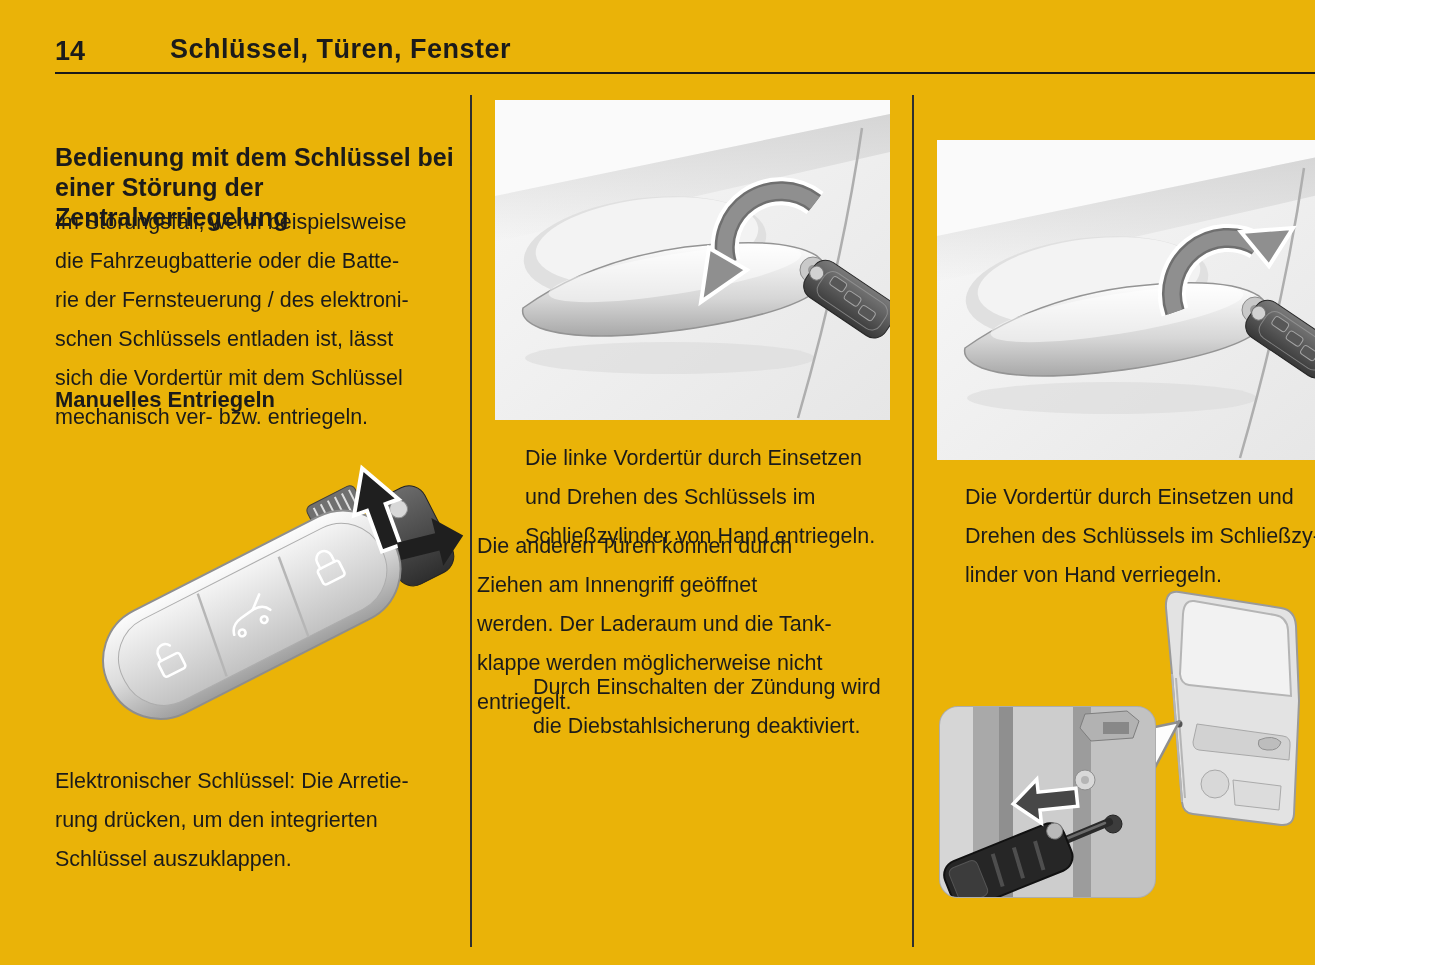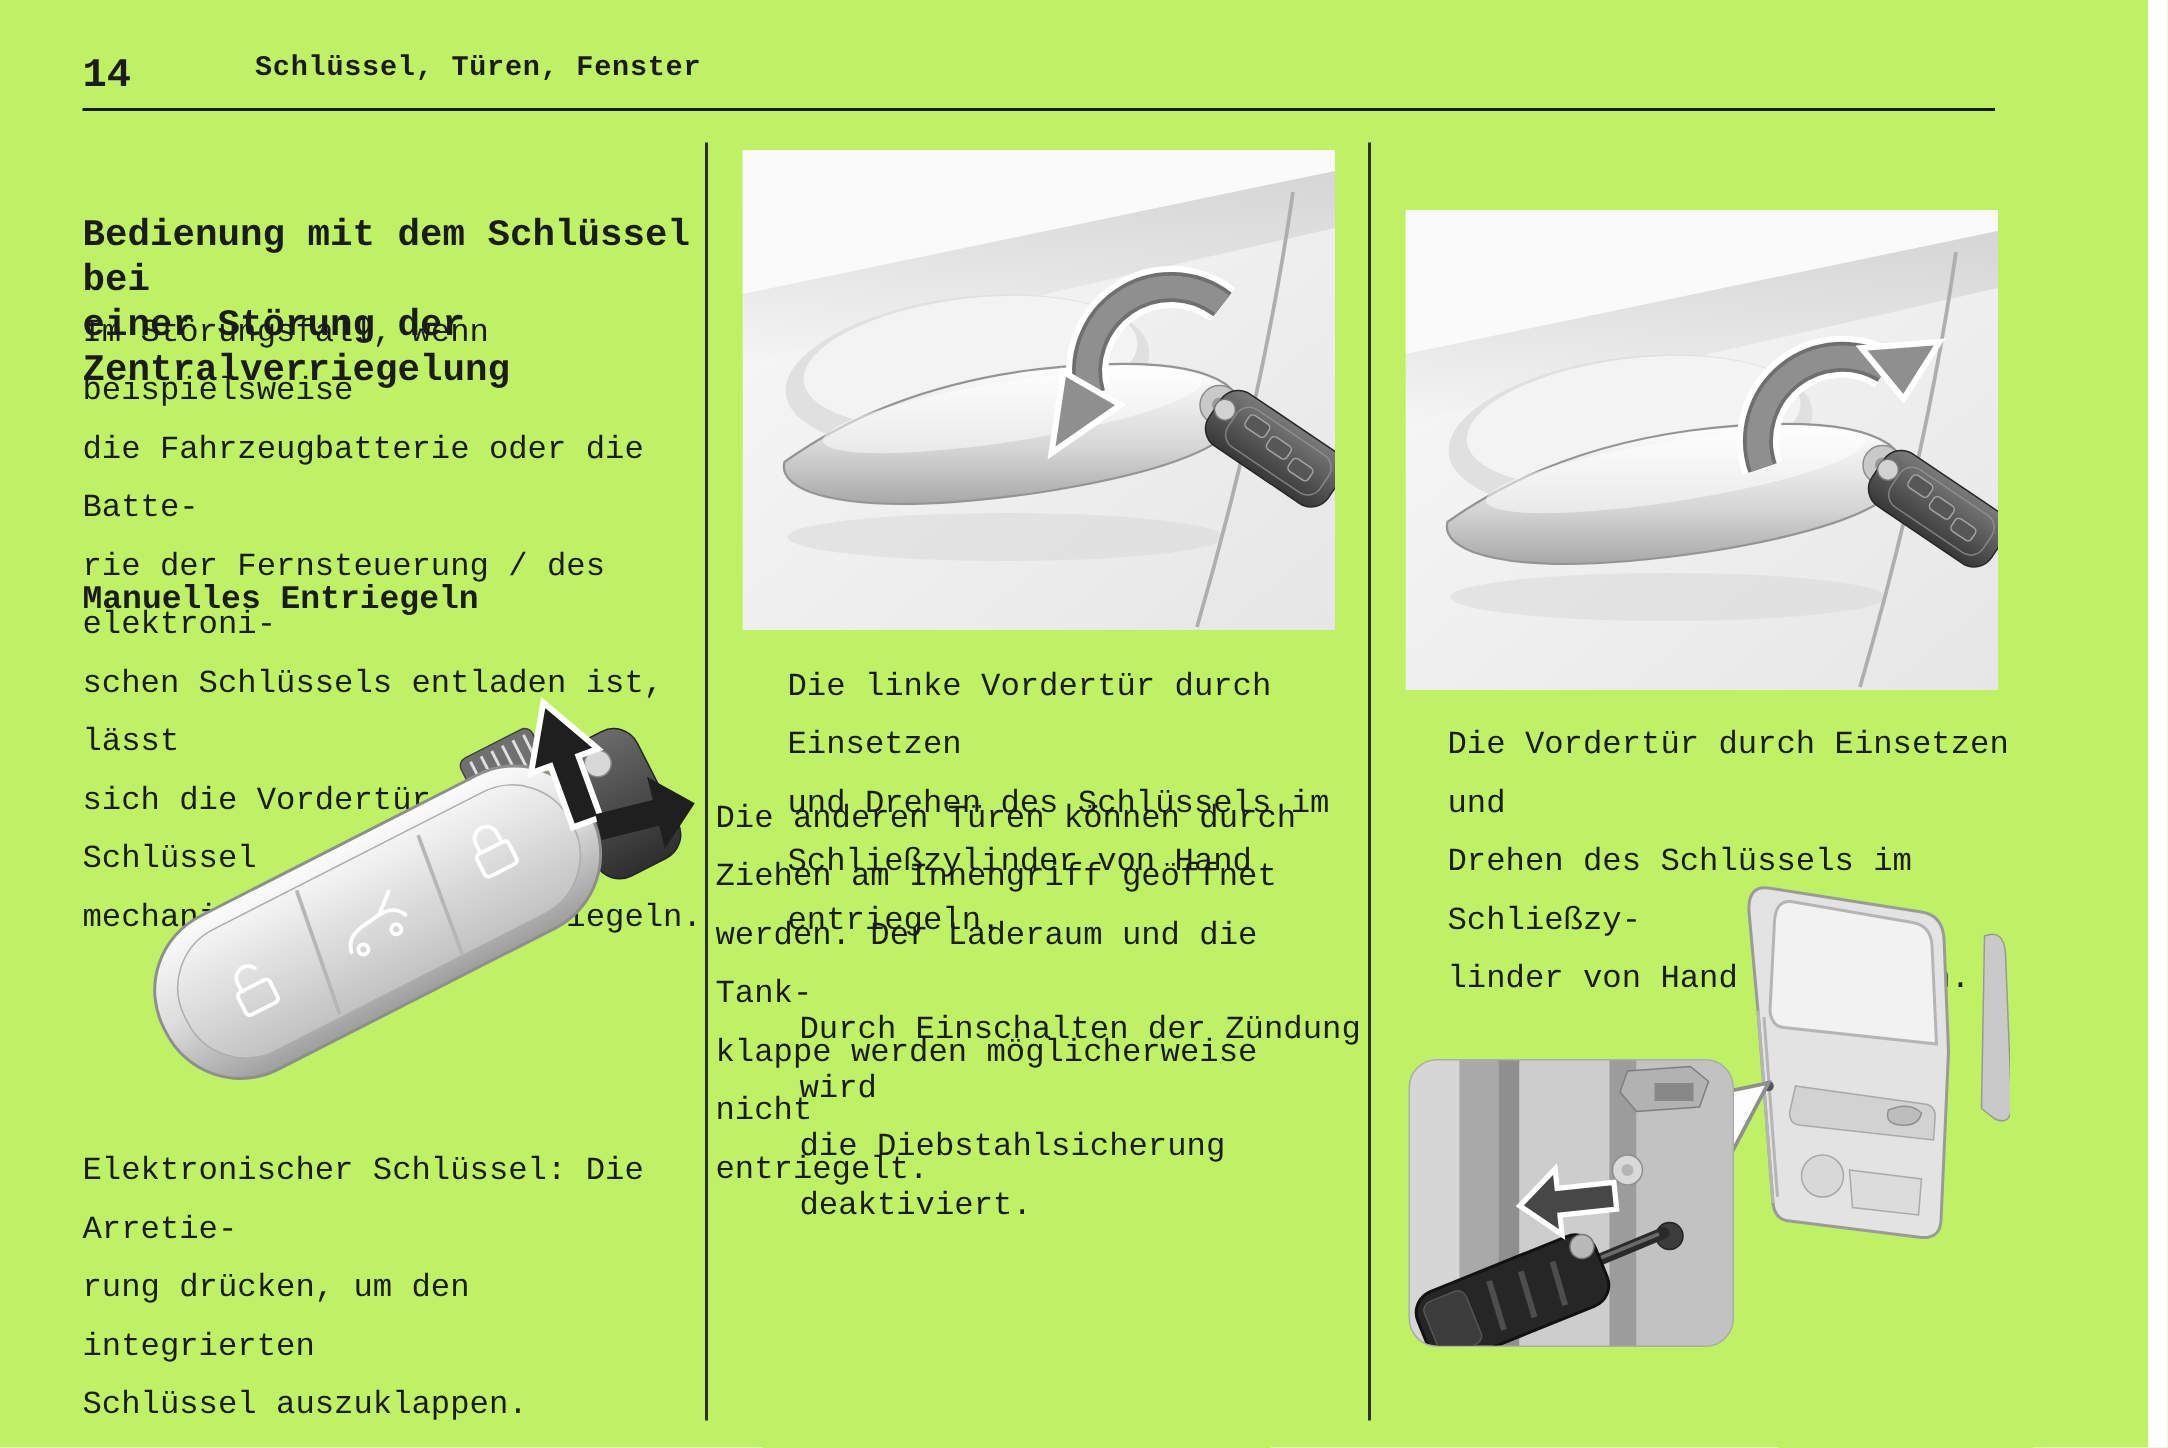--- a/index.html
+++ b/index.html
@@ -1,20 +1,20 @@
 <!DOCTYPE html>
 <html><head>
 <meta charset="utf-8">
 <style>
   html,body{margin:0;padding:0;background:#ffffff;}
-  #page{position:relative;width:1432px;height:965px;background:#bef264;overflow:hidden;
-        font-family:Liberation Mono, monospace;color:#1b1b1b;}
+  #page{position:relative;width:1315px;height:965px;background:#eab308;overflow:hidden;
+        font-family:Liberation Sans, sans-serif;color:#1b1b1b;}
   .abs{position:absolute;}
   .hdr-num{font-size:27px;font-weight:bold;}
-  .hdr-title{font-size:19px;font-weight:bold;letter-spacing:.5px;}
+  .hdr-title{font-size:27px;font-weight:bold;letter-spacing:.5px;}
   .rule{height:2px;background:#1a1a1a;}
   .divider{width:2px;background:#2f2f2f;}
   .colhead{font-size:25px;font-weight:bold;line-height:30px;white-space:pre-line;margin-top:44px;}
   .subhead{font-size:22px;font-weight:bold;line-height:27px;}
   .body-p{font-size:21.5px;line-height:39px;white-space:pre-line;}
   svg{display:block;}
 </style>
 </head>
 <body>
 

